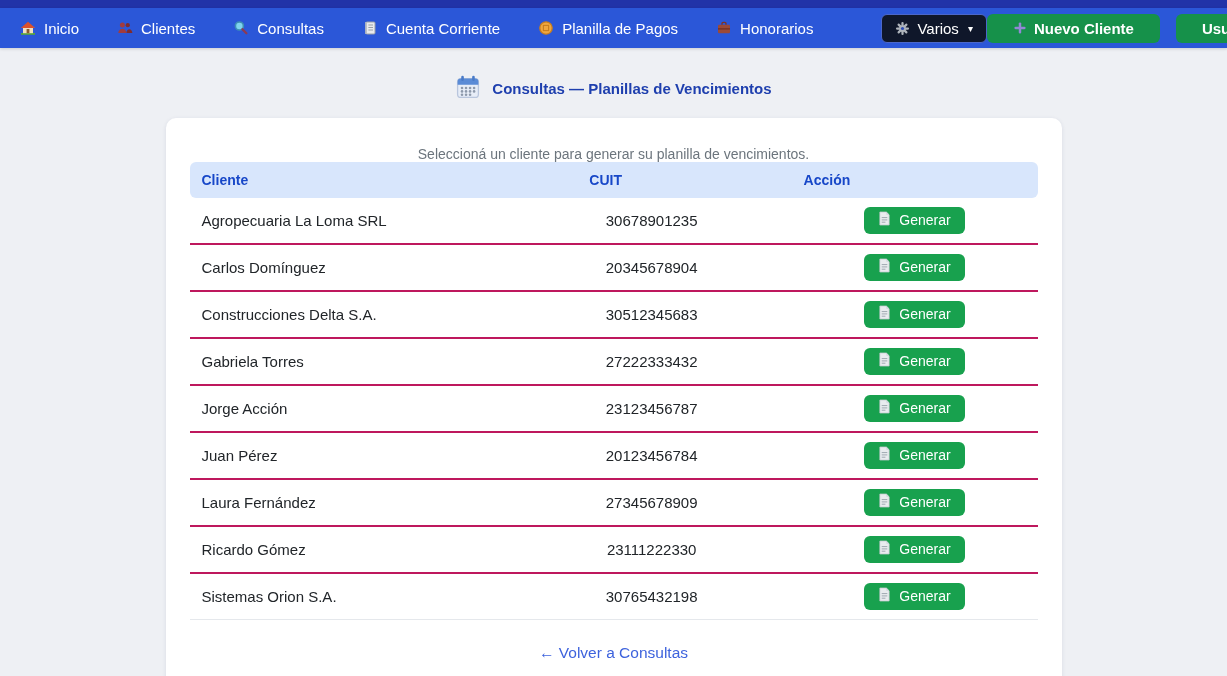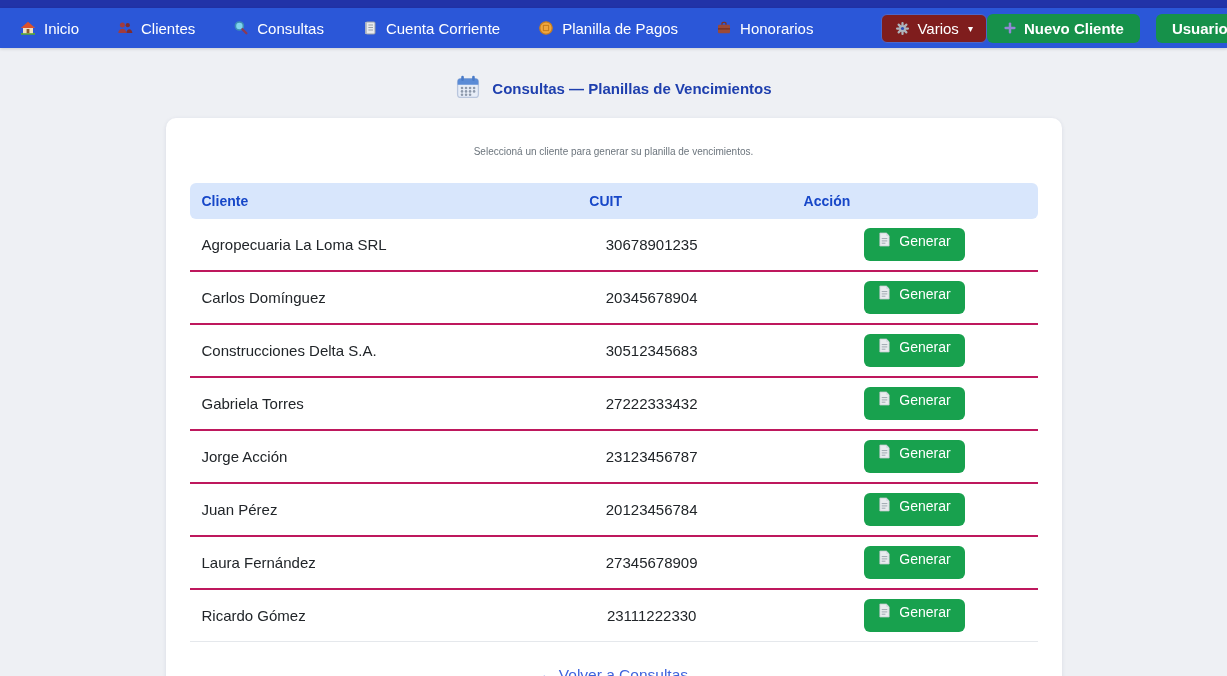--- a/index.html
+++ b/index.html
@@ -28,45 +28,45 @@
     cursor: pointer; white-space: nowrap;
   }
   .nav-item svg, .btn svg { display: block; }
   .btn {
     display: inline-flex; align-items: center; gap: 7px;
     border-radius: 6px; font-size: 15px; color: #fff;
     cursor: pointer; white-space: nowrap; border: none;
     font-family: "Liberation Sans", sans-serif;
   }
   .btn-varios {
-    background: #7f1d1d; border: 1px solid #4b67ca;
+    background: #0f172a; border: 1px solid #4b67ca;
     padding: 5px 13px; margin-left: 30px;
   }
   .caret { font-size: 10px; margin-left: 2px; }
   .nav-right { display: flex; align-items: center; gap: 16px; margin-left: auto; }
   .btn-green {
-    background: #16914a; padding: 6px 16px; font-weight: 700;
+    background: #16914a; padding: 6px 26px; font-weight: 700;
   }
 
   
   .page-title {
     margin-top: 26px;
     display: flex; align-items: center; justify-content: center; gap: 11px;
     font-size: 15px; font-weight: 700; color: #1e3fae;
   }
 
   
   .card {
     width: 896px; margin: 15px auto 0;
     background: #ffffff; border-radius: 10px;
     box-shadow: 0 1px 4px rgba(30,40,90,.10);
     padding: 28px 24px 30px;
   }
   .subtitle {
-    text-align: center; color: #6c757d; font-size: 10px; margin-bottom: 26px;
+    text-align: center; color: #6c757d; font-size: 14px; 
   }
 
   table { width: 100%; border-collapse: collapse; font-size: 15px; table-layout: fixed; }
   col.c1 { width: 38%; } col.c2 { width: 33%; } col.c3 { width: 29%; }
   thead th {
     background: #d8e6fc; color: #1747c8; font-weight: 700; font-size: 14px;
     padding: 10px 12px; text-align: left;
   }
   thead th:first-child { border-radius: 6px 0 0 6px; }
   thead th:last-child  { border-radius: 0 6px 6px 0; }
@@ -74,21 +74,21 @@
   th.accion-h { }
   tbody td { padding: 9px 12px; border-top: 2px solid #be185d; }
   tbody tr:first-child td { border-top: none; }
   tbody tr:last-child td { border-bottom: 1px solid #e5e8ec; }
   td.cuit { text-align: center; }
   td.action { text-align: center; }
 
   .btn-generar {
     display: inline-flex; align-items: center; gap: 8px;
     background: #18a14e; color: #fff; border: none; border-radius: 6px;
-    padding: 4px 14px 11px; font-size: 14px; cursor: pointer;
+    padding: 4px 14px 5px; font-size: 14px; cursor: pointer;
     font-family: "Liberation Sans", sans-serif;
   }
 
   .back-link-wrap { text-align: center; margin-top: 24px; }
   .back-link {
     color: #3e63dd; font-size: 15.5px; text-decoration: none; cursor: pointer;
   }
 </style>
 </head>
 <body>
@@ -370,19 +370,35 @@
                   <path d="M9 1v3h3z" fill="#cfd6dd"></path>
                   <line x1="4" y1="7" x2="10" y2="7" stroke="#9aa4ad"></line>
                   <line x1="4" y1="9.5" x2="10" y2="9.5" stroke="#9aa4ad"></line>
                   <line x1="4" y1="12" x2="8" y2="12" stroke="#9aa4ad"></line>
                 </svg></span>
         <span>Generar</span>
       </button>
     </td>
   </tr>
 
+  <tr>
+    <td>Sistemas Orion S.A.</td>
+    <td class="cuit">30765432198</td>
+    <td class="action">
+      <button class="btn-generar">
+        <span><svg width="13" height="15" viewBox="0 0 14 16">
+                  <path d="M2 1h7l3 3v11H2z" fill="#e9ecef" stroke="#c3c9cf" stroke-width="0.8"></path>
+                  <path d="M9 1v3h3z" fill="#cfd6dd"></path>
+                  <line x1="4" y1="7" x2="10" y2="7" stroke="#9aa4ad"></line>
+                  <line x1="4" y1="9.5" x2="10" y2="9.5" stroke="#9aa4ad"></line>
+                  <line x1="4" y1="12" x2="8" y2="12" stroke="#9aa4ad"></line>
+                </svg></span>
+        <span>Generar</span>
+      </button>
+    </td>
+  </tr>
 </tbody>
   </table>
 
   <div class="back-link-wrap">
     <a class="back-link">← Volver a Consultas</a>
   </div>
 </div>
 
 </body></html>

